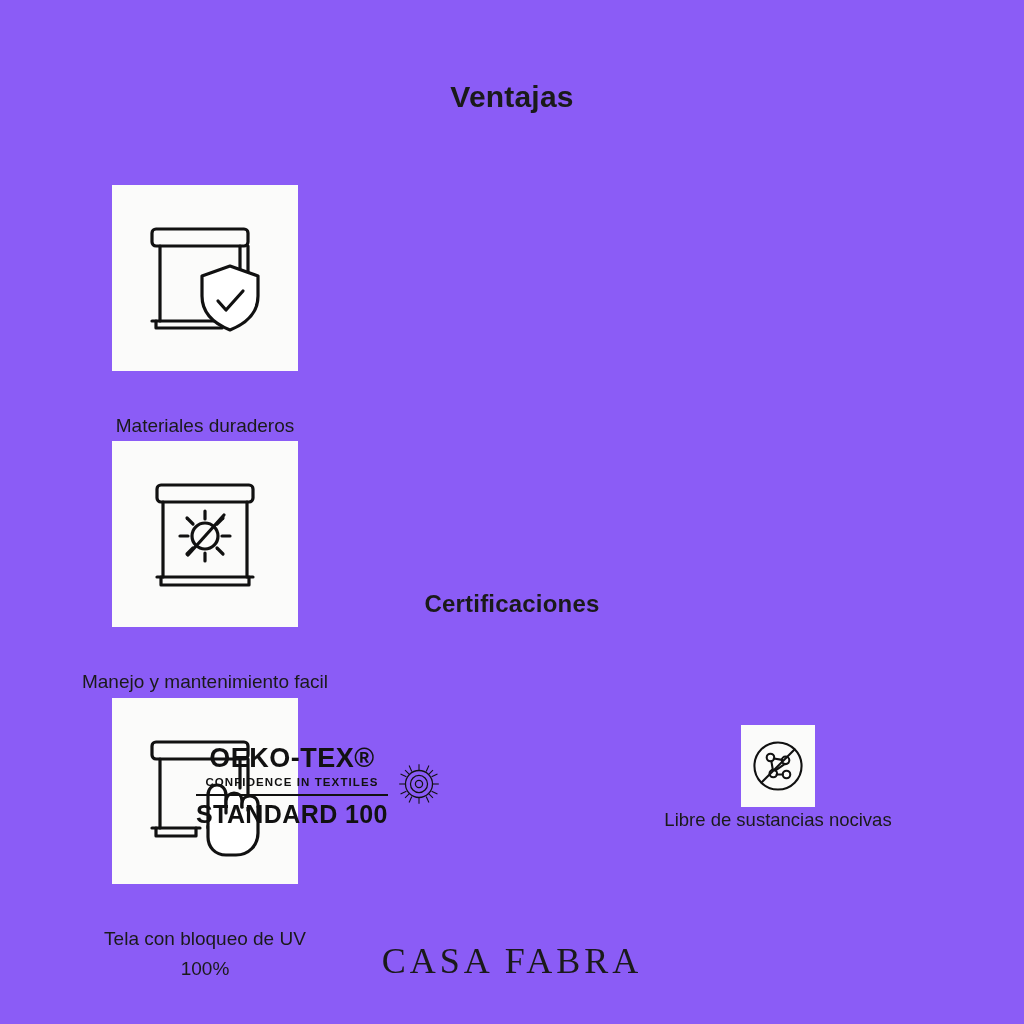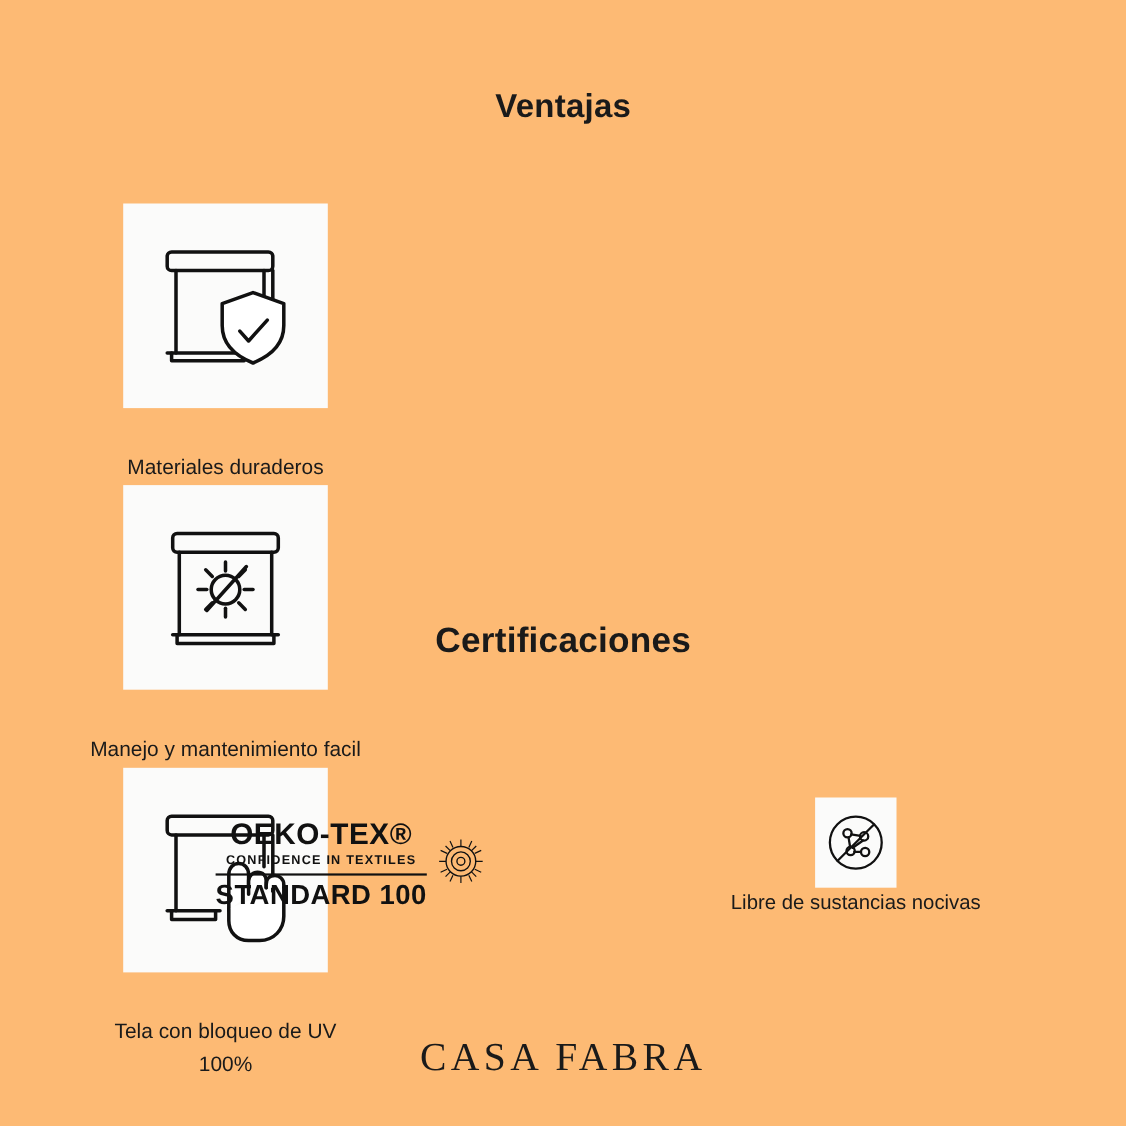--- a/index.html
+++ b/index.html
@@ -8,43 +8,43 @@
     height: 1024px;
     background: #ffffff;
     font-family: "Liberation Sans", sans-serif;
     color: #111111;
     overflow: hidden;
   }
   .page {
     position: relative;
     width: 1024px;
     height: 1024px;
-    background: #fdba74;
+    background: #8b5cf6;
   }
 
   
   .section-title {
     text-align: center;
     font-weight: 700;
     color: #1a1a1a;
     letter-spacing: 0.2px;
   }
   #advantages-title {
     position: absolute;
     top: 80px;
     left: 0;
     width: 100%;
     font-size: 30px;
   }
   #certifications-title {
     position: absolute;
-    top: 564px;
+    top: 590px;
     left: 0;
     width: 100%;
-    font-size: 32px;
+    font-size: 24px;
   }
 
   
   .advantages {
     position: absolute;
     top: 185px;
     left: 60px;
     width: 904px;
     display: flex;
     justify-content: space-between;

